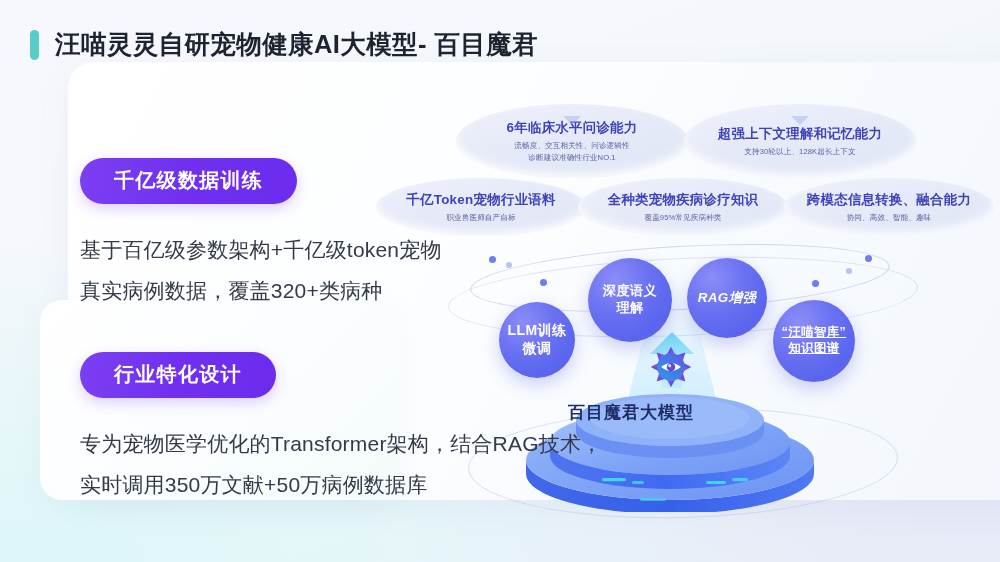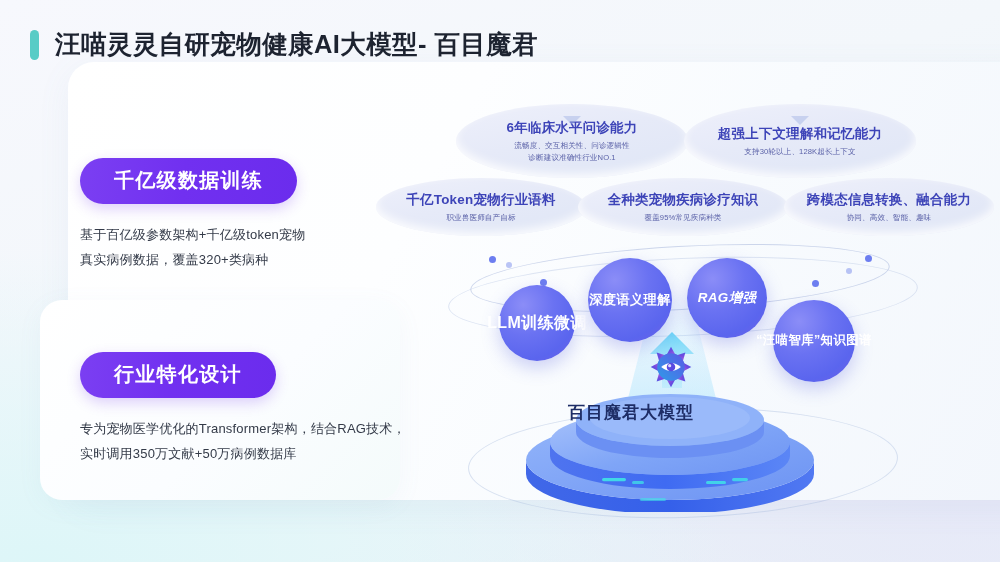--- a/index.html
+++ b/index.html
@@ -88,22 +88,22 @@
     border-radius: 24px;
     background: linear-gradient(96deg, #7b3ff2 0%, #7130f0 48%, #6b2ced 100%);
     color: #ffffff;
     font-size: 20px;
     font-weight: 700;
     letter-spacing: 1.3px;
     box-shadow: 0 5px 14px rgba(110, 45, 230, 0.22);
     white-space: nowrap;
   }
   .card-body {
-    margin-top: 18px;
-    font-size: 13px;
+    margin-top: 26px;
+    font-size: 21px;
     line-height: 1.95;
     color: #333a48;
     letter-spacing: 0.2px;
   }
   .card-body .line { display: block; white-space: nowrap; }
 
   
   .ellipse {
     position: absolute;
     display: flex;
@@ -188,37 +188,37 @@
   .od-1 { left: 489px; top: 256px; }
   .od-2 { left: 540px; top: 279px; }
   .od-3 { left: 812px; top: 280px; }
   .od-4 { left: 865px; top: 255px; }
 
   
   .sphere {
     position: absolute;
     border-radius: 50%;
     display: flex;
-    flex-direction: row;
+    flex-direction: column;
     align-items: center;
     justify-content: center;
     text-align: center;
     color: #ffffff;
     font-weight: 700;
     letter-spacing: 0.4px;
     background: radial-gradient(circle at 32% 26%, #8b8df7 0%, #6a72f2 40%, #5a65ee 72%, #6f5fe6 100%);
     box-shadow: 0 7px 18px rgba(84, 92, 220, 0.28);
     z-index: 26;
     line-height: 1.28;
   }
   .sphere span { display: block; white-space: nowrap; }
-  .s-llm   { left: 499px; top: 285px; width: 76px; height: 76px; font-size: 16px; }
+  .s-llm   { left: 499px; top: 302px; width: 76px; height: 76px; font-size: 14px; }
   .s-sem   { left: 588px; top: 258px; width: 84px; height: 84px; font-size: 13.2px; }
   .s-rag   { left: 687px; top: 258px; width: 80px; height: 80px; font-size: 13.4px; font-style: italic; }
-  .s-kg    { left: 773px; top: 300px; width: 82px; height: 82px; font-size: 12.4px; }
+  .s-kg    { left: 773px; top: 300px; width: 82px; height: 82px; font-size: 12.4px; text-decoration: underline; }
 
   
   .beam {
     position: absolute;
     left: 620px; top: 290px;
     width: 104px; height: 140px;
     background: linear-gradient(to bottom, rgba(150, 215, 250, 0.00) 0%, rgba(150, 220, 252, 0.30) 60%, rgba(160, 225, 252, 0.55) 100%);
     clip-path: polygon(34% 0%, 66% 0%, 100% 100%, 0% 100%);
     z-index: 18;
   }

